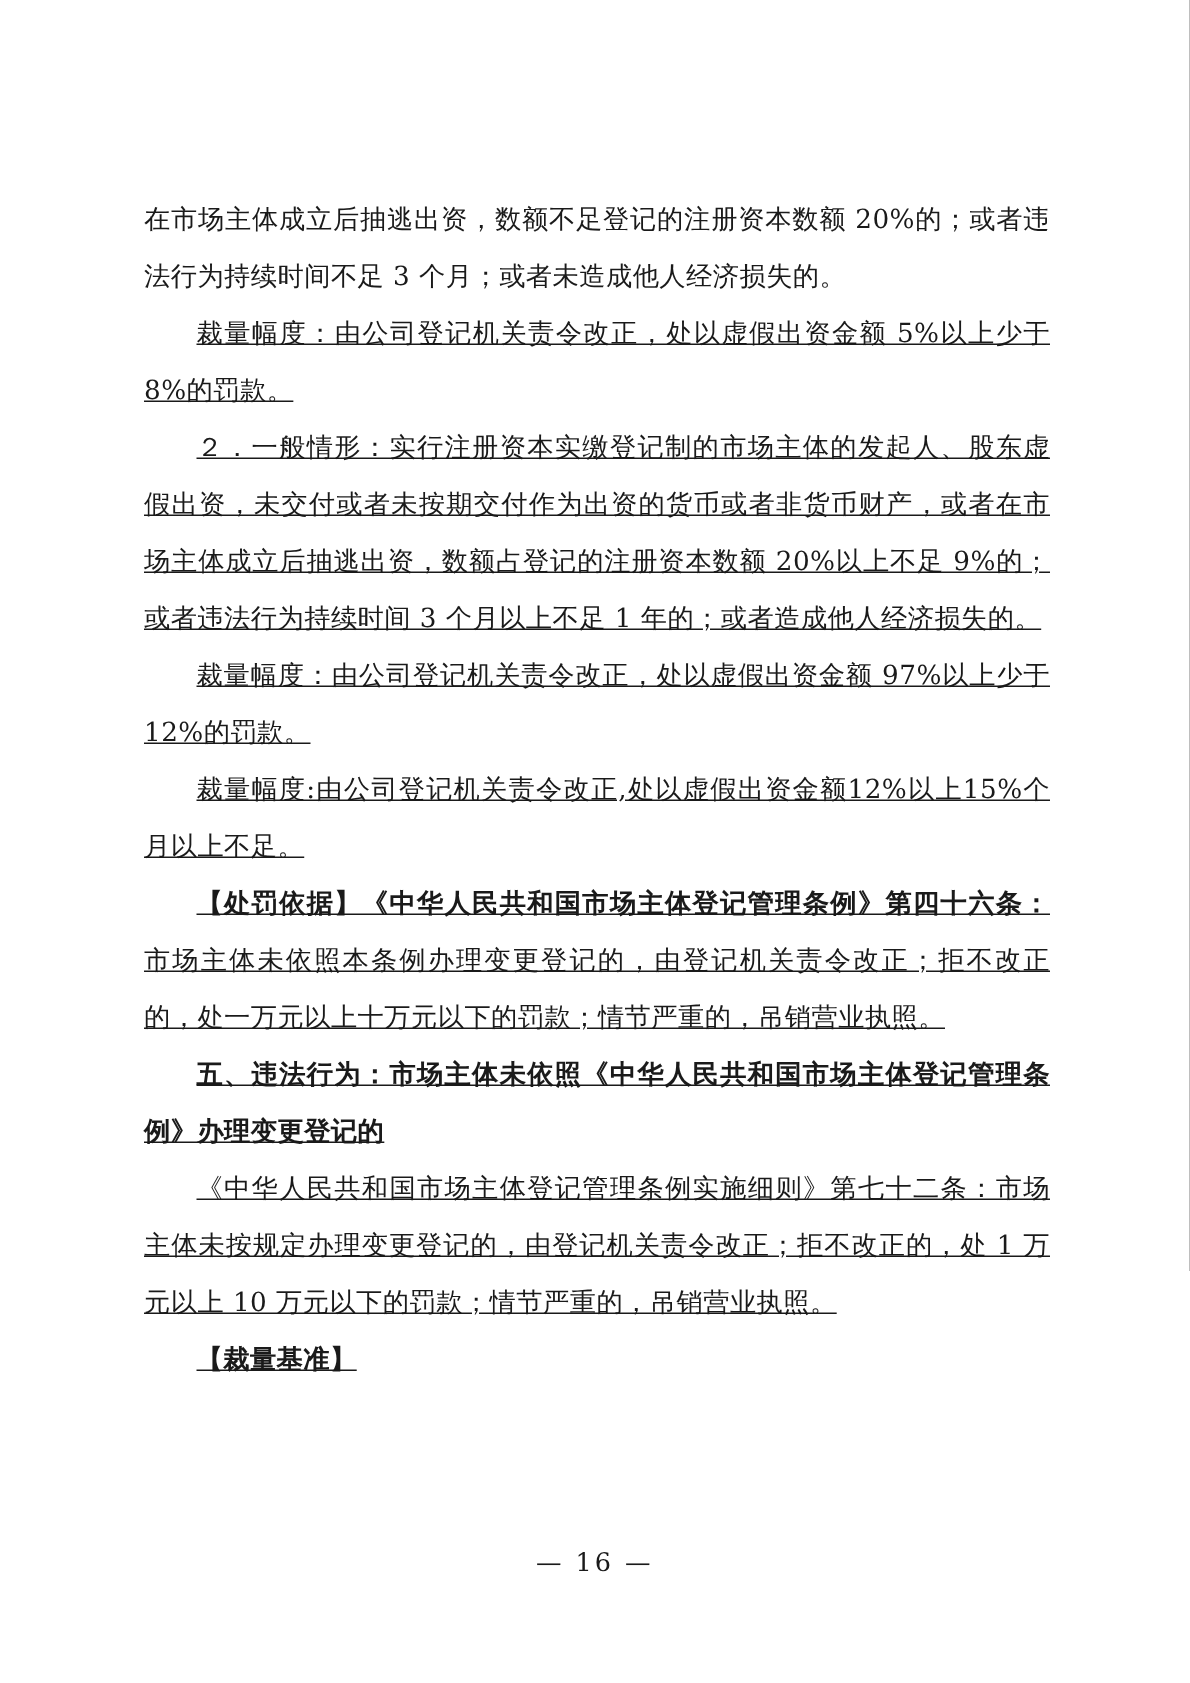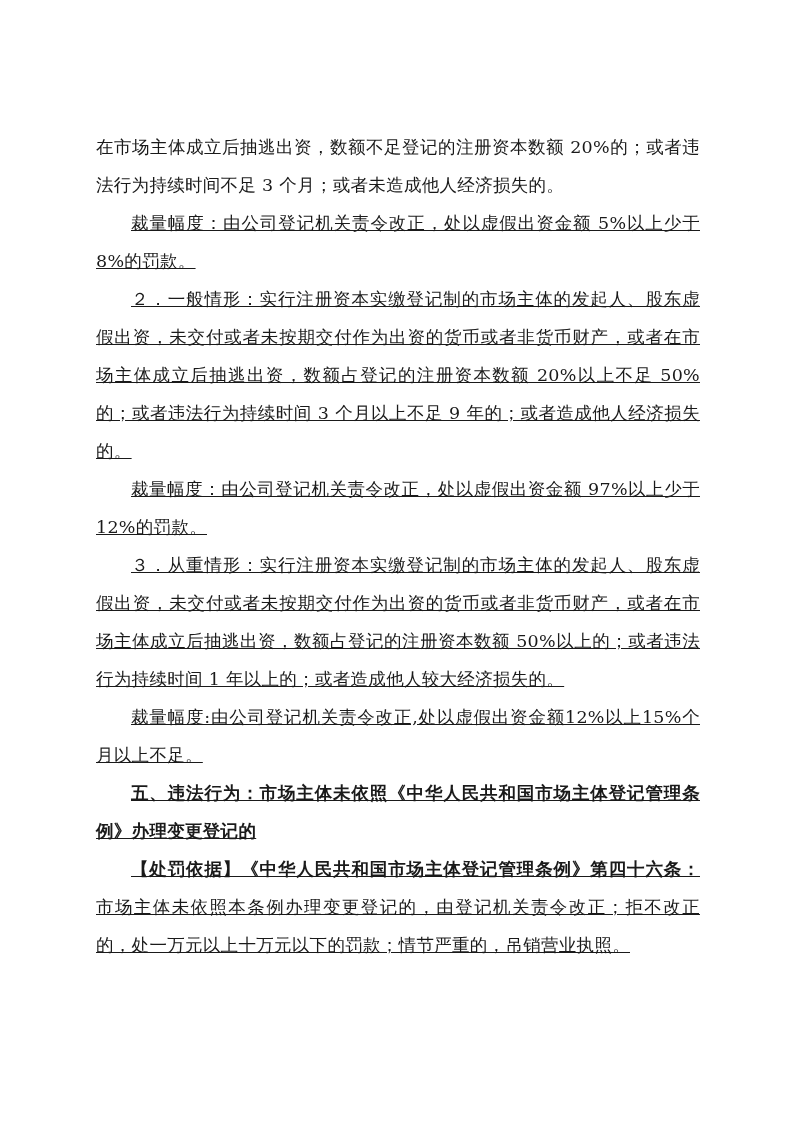--- a/index.html
+++ b/index.html
@@ -51,20 +51,22 @@
     letter-spacing: 2px;
   }
 </style>
 </head>
 <body>
 
 <div class="page">
   <div class="content">
     <p class="para">在市场主体成立后抽逃出资，数额不足登记的注册资本数额 20%的；或者违法行为持续时间不足 3 个月；或者未造成他人经济损失的。</p>
     <p class="para indent">裁量幅度：由公司登记机关责令改正，处以虚假出资金额 5%以上少于 8%的罚款。</p>
-    <p class="para indent">２．一般情形：实行注册资本实缴登记制的市场主体的发起人、股东虚假出资，未交付或者未按期交付作为出资的货币或者非货币财产，或者在市场主体成立后抽逃出资，数额占登记的注册资本数额 20%以上不足 50%的；或者违法行为持续时间 3 个月以上不足 9 年的；或者造成他人经济损失的。</p>
+    <p class="para indent">２．一般情形：实行注册资本实缴登记制的市场主体的发起人、股东虚假出资，未交付或者未按期交付作为出资的货币或者非货币财产，或者在市场主体成立后抽逃出资，数额占登记的注册资本数额 20%以上不足 9%的；或者违法行为持续时间 3 个月以上不足 1 年的；或者造成他人经济损失的。</p>
     <p class="para indent">裁量幅度：由公司登记机关责令改正，处以虚假出资金额 97%以上少于 12%的罚款。</p>
-    <p class="para indent">３．从重情形：实行注册资本实缴登记制的市场主体的发起人、股东虚假出资，未交付或者未按期交付作为出资的货币或者非货币财产，或者在市场主体成立后抽逃出资，数额占登记的注册资本数额 50%以上的；或者违法行为持续时间 1 年以上的；或者造成他人较大经济损失的。</p>
     <p class="para indent">裁量幅度:由公司登记机关责令改正,处以虚假出资金额12%以上15%个月以上不足。</p>
+    <p class="para indent"><span class="bold">【处罚依据】《中华人民共和国市场主体登记管理条例》第四十六条：</span><span>市场主体未依照本条例办理变更登记的，由登记机关责令改正；拒不改正的，处一万元以上十万元以下的罚款；情节严重的，吊销营业执照。</span></p>
     <p class="para indent bold">五、违法行为：市场主体未依照《中华人民共和国市场主体登记管理条例》办理变更登记的</p>
-    <p class="para indent"><span class="bold">【处罚依据】《中华人民共和国市场主体登记管理条例》第四十六条：</span><span>市场主体未依照本条例办理变更登记的，由登记机关责令改正；拒不改正的，处一万元以上十万元以下的罚款；情节严重的，吊销营业执照。</span></p>
+    <p class="para indent">《中华人民共和国市场主体登记管理条例实施细则》第七十二条：市场主体未按规定办理变更登记的，由登记机关责令改正；拒不改正的，处 1 万元以上 10 万元以下的罚款；情节严重的，吊销营业执照。</p>
+    <p class="para indent bold">【裁量基准】</p>
   </div>
+  <div class="page-number">— 16 —</div>
 </div>
 
 </body></html>

